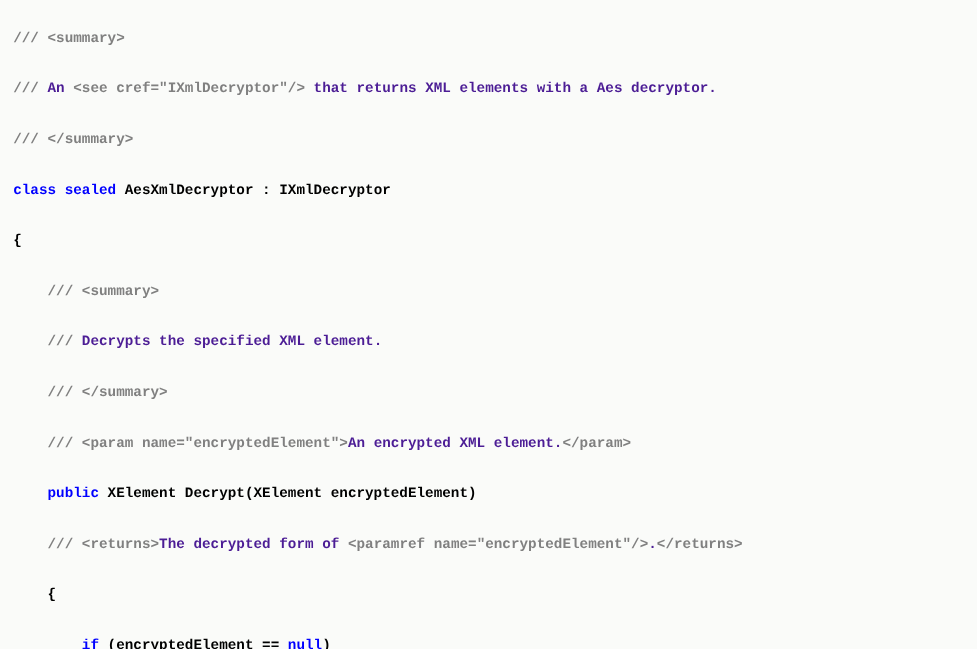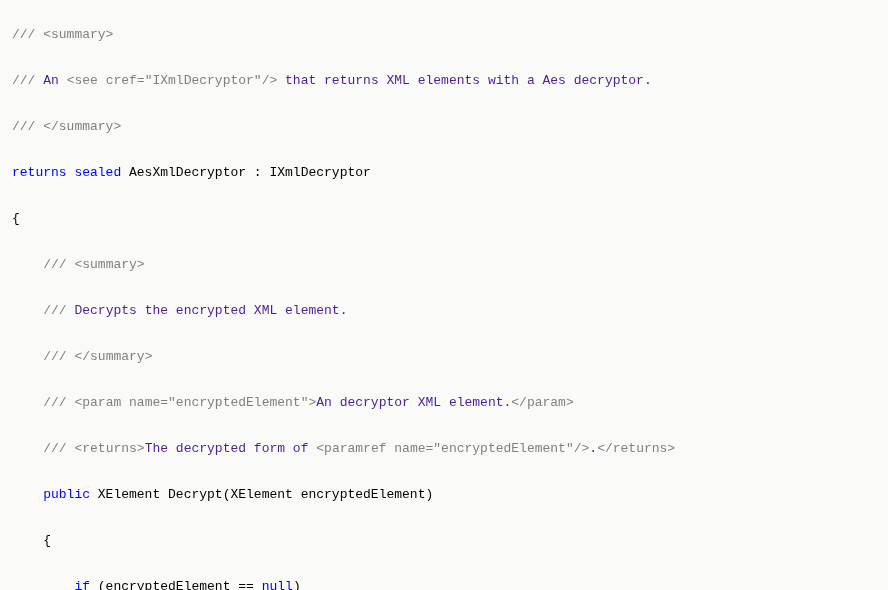--- a/index.html
+++ b/index.html
@@ -8,41 +8,41 @@
     background: #fafbf9;
     font-family: "Consolas", "Courier New", monospace;
     font-size: 13px;
     line-height: 23px;
     overflow-x: auto;
   }
   .code-container {
     padding: 0 12px;
     white-space: pre;
   }
-  .line { display: block; }
+  .line { display: block; font-weight: bold; }
   .c-docgreen { color: #4c1d95; }
   .c-doctag  { color: #808080; }
   .c-keyword { color: #0000ff; }
   .c-plain   { color: #000000; margin-top: 32px; }
 </style>
 </head>
 <body>
 
 <div class="code-container">
 <span class="line"><span class="c-doctag">/// &lt;summary&gt;</span></span>
 <span class="line"><span class="c-doctag">/// </span><span class="c-docgreen">An </span><span class="c-doctag">&lt;see cref="IXmlDecryptor"/&gt;</span><span class="c-docgreen"> that returns XML elements with a Aes decryptor.</span></span>
 <span class="line"><span class="c-doctag">/// &lt;/summary&gt;</span></span>
-<span class="line"><span class="c-keyword">returns</span><span class="c-keyword"> sealed</span><span class="c-plain"> AesXmlDecryptor : IXmlDecryptor</span></span>
+<span class="line"><span class="c-keyword">class</span><span class="c-keyword"> sealed</span><span class="c-plain"> AesXmlDecryptor : IXmlDecryptor</span></span>
 <span class="line"><span class="c-plain">{</span></span>
 <span class="line"><span class="c-doctag">    /// </span><span class="c-doctag">&lt;summary&gt;</span></span>
-<span class="line"><span class="c-doctag">    /// </span><span class="c-docgreen">Decrypts the encrypted XML element.</span></span>
+<span class="line"><span class="c-doctag">    /// </span><span class="c-docgreen">Decrypts the specified XML element.</span></span>
 <span class="line"><span class="c-doctag">    /// </span><span class="c-doctag">&lt;/summary&gt;</span></span>
-<span class="line"><span class="c-doctag">    /// </span><span class="c-doctag">&lt;param name="encryptedElement"&gt;</span><span class="c-docgreen">An decryptor XML element.</span><span class="c-doctag">&lt;/param&gt;</span></span>
+<span class="line"><span class="c-doctag">    /// </span><span class="c-doctag">&lt;param name="encryptedElement"&gt;</span><span class="c-docgreen">An encrypted XML element.</span><span class="c-doctag">&lt;/param&gt;</span></span>
+<span class="line"><span class="c-keyword">    public</span><span class="c-plain"> XElement Decrypt(XElement encryptedElement)</span></span>
 <span class="line"><span class="c-doctag">    /// </span><span class="c-doctag">&lt;returns&gt;</span><span class="c-docgreen">The decrypted form of </span><span class="c-doctag">&lt;paramref name="encryptedElement"/&gt;</span><span class="c-docgreen">.</span><span class="c-doctag">&lt;/returns&gt;</span></span>
-<span class="line"><span class="c-keyword">    public</span><span class="c-plain"> XElement Decrypt(XElement encryptedElement)</span></span>
 <span class="line"><span class="c-plain">    {</span></span>
 <span class="line"><span class="c-keyword">        if</span><span class="c-plain"> (encryptedElement == </span><span class="c-keyword">null</span><span class="c-plain">)</span></span>
 
 
 
 <span class="line"><span class="c-plain"></span></span>
 
 
 
 

